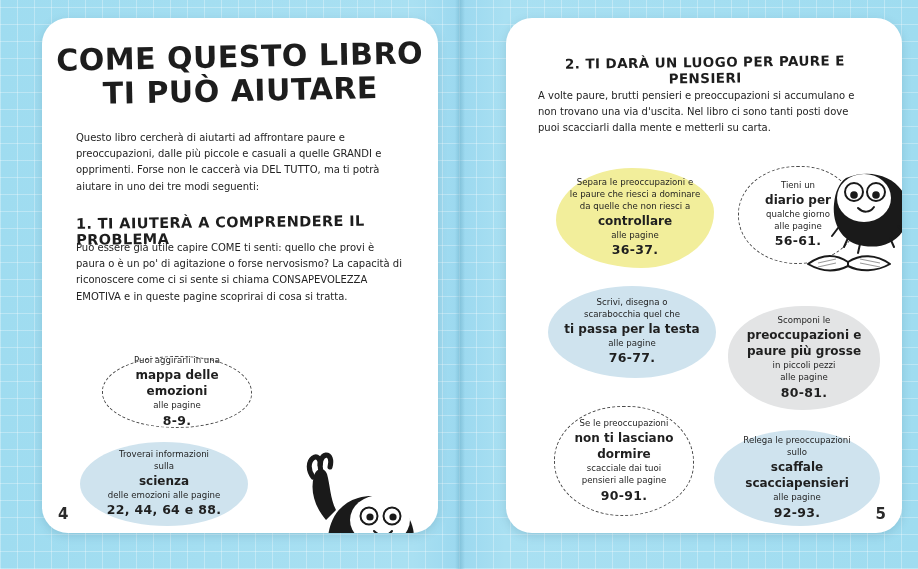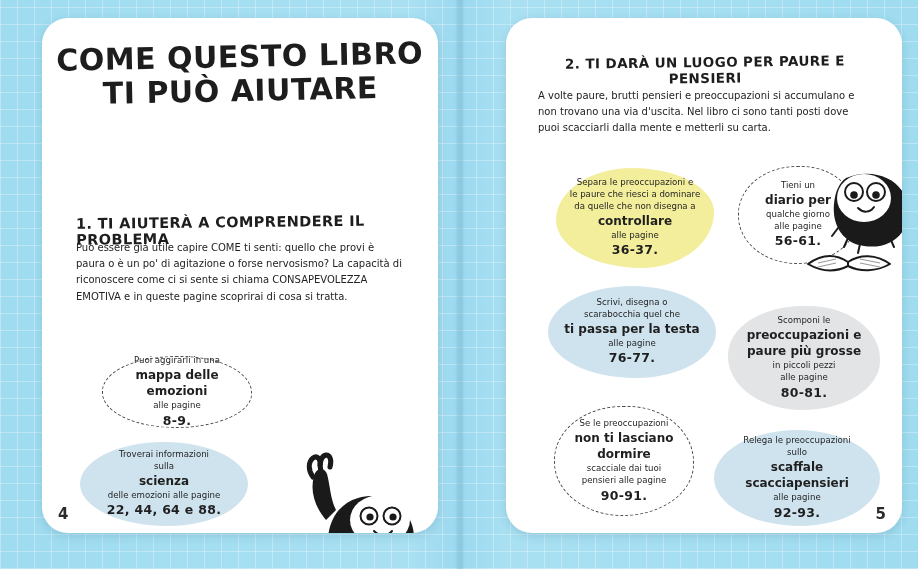--- a/index.html
+++ b/index.html
@@ -147,20 +147,21 @@
 <div class="spread">
   <div class="gutter"></div>
 
   <div class="page page-left">
 
     <div class="title">
       <span>COME QUESTO LIBRO</span>
       <span class="l2">TI PUÒ AIUTARE</span>
     </div>
 
+    <div class="body-text intro">Questo libro cercherà di aiutarti ad affrontare paure e preoccupazioni, dalle più piccole e casuali a quelle GRANDI e opprimenti. Forse non le caccerà via DEL TUTTO, ma ti potrà aiutare in uno dei tre modi seguenti:</div>
 
     <div class="subhead">1. TI AIUTERÀ A COMPRENDERE IL PROBLEMA</div>
 
     <div class="body-text para2">Può essere già utile capire COME ti senti: quello che provi è paura o è un po' di agitazione o forse nervosismo? La capacità di riconoscere come ci si sente si chiama CONSAPEVOLEZZA EMOTIVA e in queste pagine scoprirai di cosa si tratta.</div>
 
     <div class="blob dashed" style="left:60px; top:338px; width:150px; height:72px;">
       <div class="sm">Puoi aggirarli in una</div>
       <div class="mid">mappa delle emozioni</div>
       <div class="sm">alle pagine</div>
       <div class="big">8-9.</div>
@@ -205,21 +206,21 @@
 
   <div class="page page-right">
 
     <div class="rtitle">2. TI DARÀ UN LUOGO PER PAURE E PENSIERI</div>
 
     <div class="body-text rintro">A volte paure, brutti pensieri e preoccupazioni si accumulano e non trovano una via d'uscita. Nel libro ci sono tanti posti dove puoi scacciarli dalla mente e metterli su carta.</div>
 
     <div class="blob fill-yellow" style="left:50px; top:150px; width:158px; height:100px;">
       <div class="sm">Separa le preoccupazioni e</div>
       <div class="sm">le paure che riesci a dominare</div>
-      <div class="sm">da quelle che non disegna a</div>
+      <div class="sm">da quelle che non riesci a</div>
       <div class="mid">controllare</div>
       <div class="sm">alle pagine</div>
       <div class="big">36-37.</div>
     </div>
 
     <div class="blob dashed" style="left:232px; top:148px; width:120px; height:98px;">
       <div class="sm">Tieni un</div>
       <div class="mid">diario per</div>
       <div class="sm">qualche giorno</div>
       <div class="sm">alle pagine</div>

